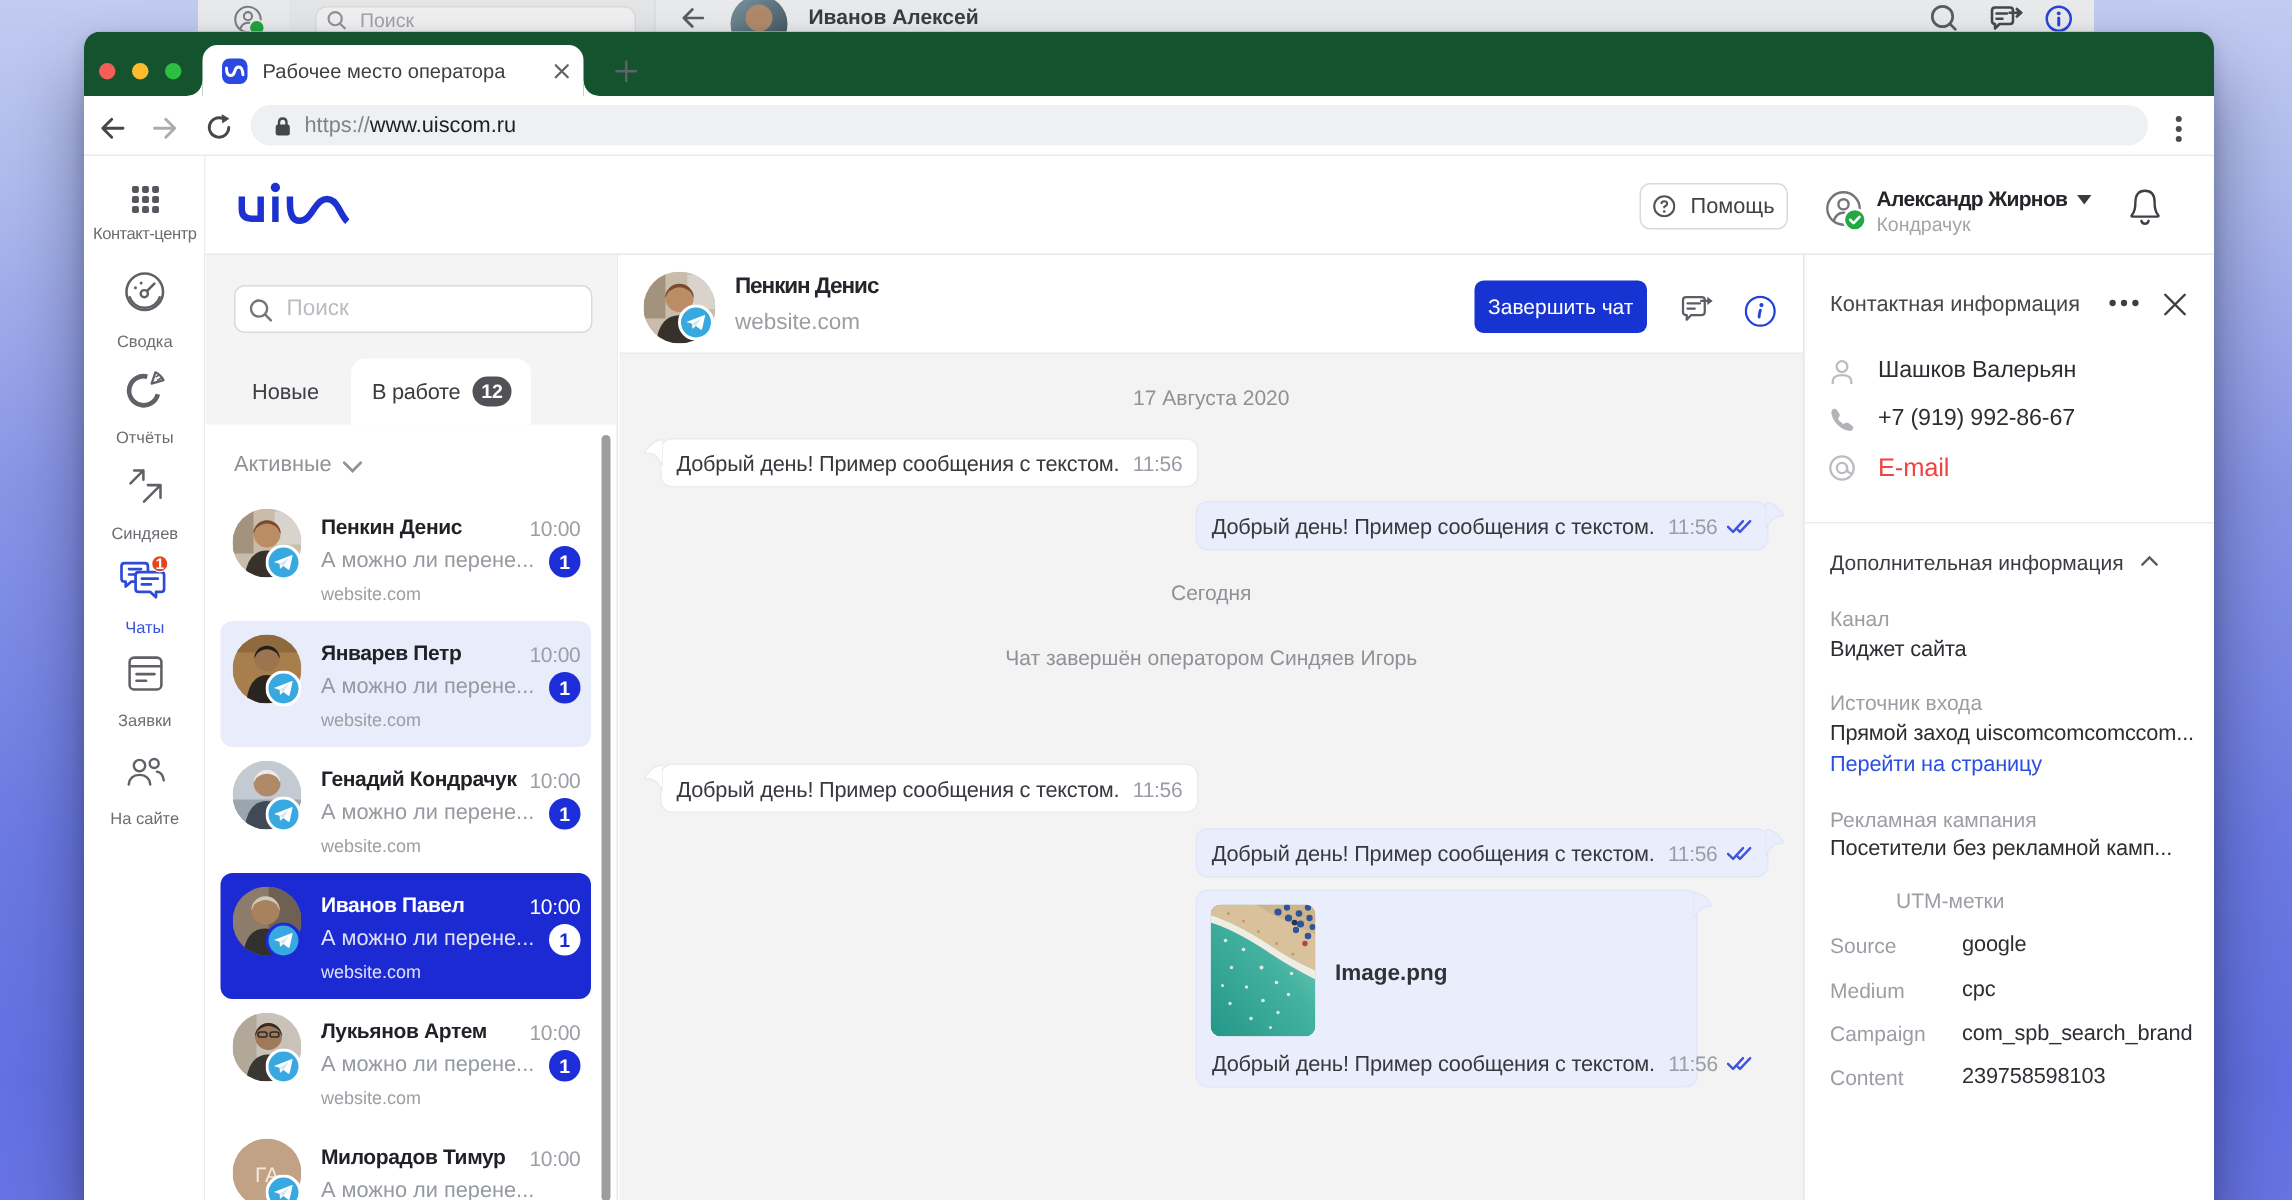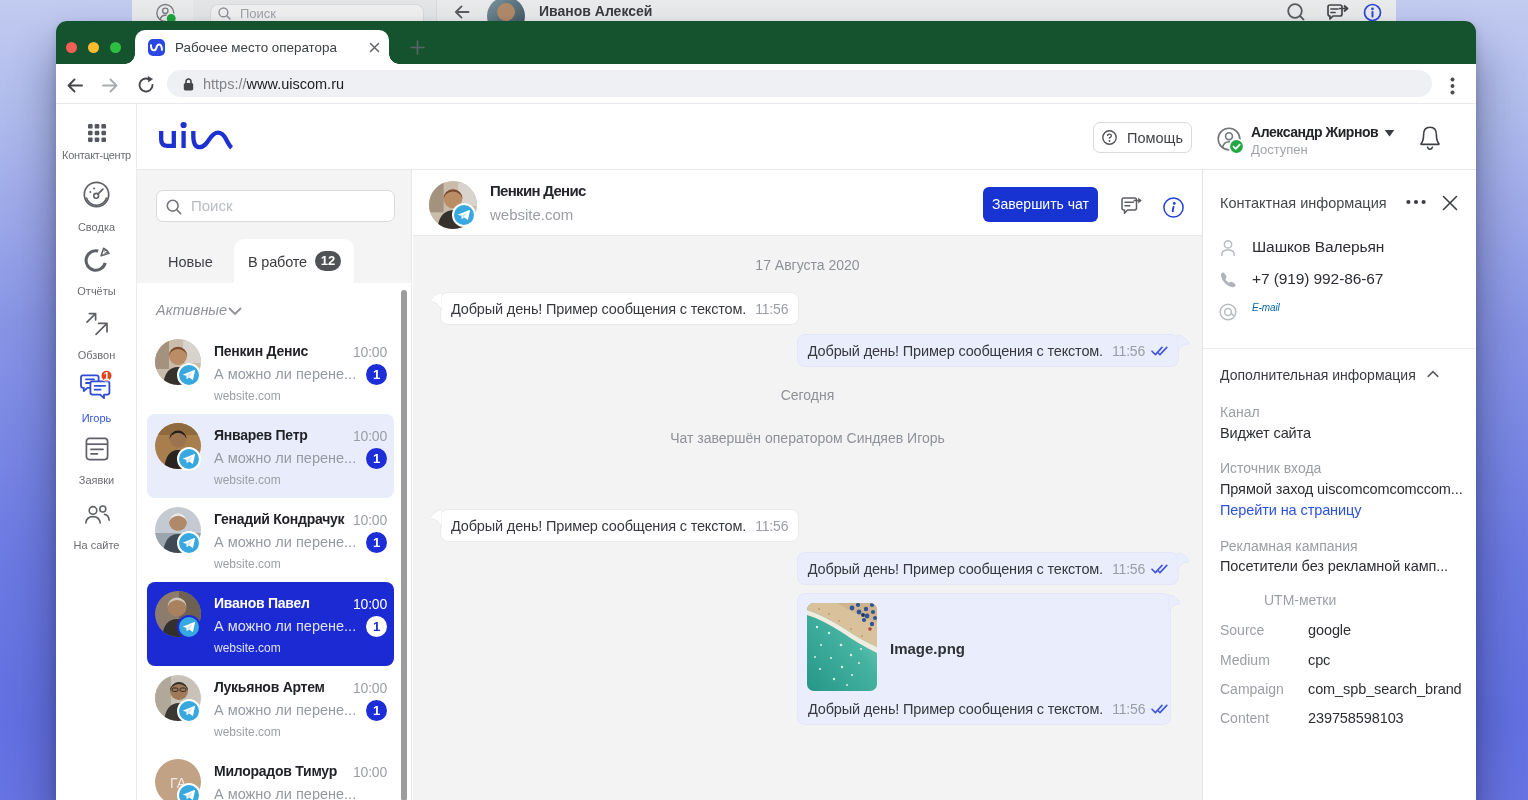--- a/index.html
+++ b/index.html
@@ -42,21 +42,21 @@
 
   #chatlist { position:absolute; left:0; top:0; width:275px; height:100%; background:#fff; border-right:1px solid #e9e9eb; }
   #cl-top { position:absolute; left:0; top:0; width:100%; height:113px; background:#f4f4f5; }
   #searchbox { position:absolute; left:19px; top:20px; width:239px; height:32px; background:#fff; border:1px solid #d8dadd; border-radius:7px; }
   #searchbox span { position:absolute; left:34px; top:6px; font-size:15px; color:#b9bcc0; }
   #tabnew { position:absolute; left:31px; top:84px; font-size:14.5px; color:#3e4045; }
   #tabwork { position:absolute; left:97px; top:69px; width:120px; height:44px; background:#fff; border-radius:10px 10px 0 0; }
   #tabwork span.t { position:absolute; left:14px; top:15px; font-size:14.5px; letter-spacing:-0.2px; color:#3b3c40; }
   #tabwork .badge12 { position:absolute; right:13px; top:12px; width:26px; height:20px; background:#515256; color:#fff;
                       border-radius:10px; font-size:13px; font-weight:bold; text-align:center; line-height:20px; }
-  #aktiv { position:absolute; left:19px; top:132px; font-size:14.5px; color:#8f9298;font-style:italic; }
+  #aktiv { position:absolute; left:19px; top:132px; font-size:14.5px; color:#8f9298; }
   .row { position:absolute; left:10px; width:247px; height:84px; border-radius:8px; }
   .row .ava { position:absolute; left:8px; top:9px; width:46px; height:46px; border-radius:50%; overflow:hidden; }
   .row .nm { position:absolute; left:67px; top:13px; font-size:14px; letter-spacing:-0.25px; font-weight:bold; color:#1f2126; }
   .row .tm { position:absolute; right:7px; top:14px; font-size:14px; letter-spacing:-0.2px; color:#9b9ea4; }
   .row .pv { position:absolute; left:67px; top:36px; font-size:14.5px; color:#9599a0; }
   .row .ws { position:absolute; left:67px; top:59px; font-size:12px; color:#9b9ea3; }
   .row .un { position:absolute; right:7px; top:34px; width:21px; height:21px; border-radius:50%; background:#1d2ed9;
              color:#fff; font-size:13px; font-weight:bold; text-align:center; line-height:21px; }
   #clscroll { position:absolute; left:264px; top:120px; width:6px; height:511px; background:#9d9d9d; border-radius:3px; }
 
@@ -196,37 +196,37 @@
         </svg>
       <span class="lbl" style="margin-top:7px;">Отчёты</span>
     </div>
     <div class="sbitem" style="top:206px;">
       <svg width="28" height="28" viewBox="0 0 28 28">
         <g fill="none" stroke="#5f6166" stroke-width="1.7" stroke-linecap="round" stroke-linejoin="round">
           <path d="M4,12.2 L12.6,3.6 M6.4,3.6 L12.6,3.6 L12.6,9.8"></path>
           <path d="M13,24.4 L24,13.4 M15.6,13.4 L24,13.4 L24,21.8"></path>
         </g>
       </svg>
-      <span class="lbl" style="margin-top:7px;">Обзвон</span>
+      <span class="lbl" style="margin-top:7px;">Синдяев</span>
     </div>
     <div class="sbitem" style="top:266px;">
       <svg width="37" height="31" viewBox="0 0 37 31">
         <g fill="none" stroke="#2e4bd7" stroke-width="1.8" stroke-linejoin="round">
           <path d="M3,7.4 Q3,5.4 5,5.4 L18.6,5.4 Q20.6,5.4 20.6,7.4 L20.6,15.8 Q20.6,17.8 18.6,17.8 L9.4,17.8 L5.8,21 L5.8,17.8 L5,17.8 Q3,17.8 3,15.8 Z" fill="#fff"></path>
           <path d="M8,9.4 L16,9.4 M8,13 L13,13" stroke-linecap="round"></path>
         </g>
         <g fill="none" stroke="#2e4bd7" stroke-width="1.8" stroke-linejoin="round">
           <path d="M12.4,13.4 Q12.4,11.4 14.4,11.4 L29.4,11.4 Q31.4,11.4 31.4,13.4 L31.4,22.6 Q31.4,24.6 29.4,24.6 L26,24.6 L26,28.2 L22.2,24.6 L14.4,24.6 Q12.4,24.6 12.4,22.6 Z" fill="#fff"></path>
           <path d="M16.6,15.8 L27.2,15.8 M16.6,19.6 L22.6,19.6" stroke-linecap="round"></path>
         </g>
         <circle cx="28.5" cy="5.8" r="5.8" fill="#fff"></circle>
         <circle cx="28.5" cy="5.8" r="5" fill="#e0471f"></circle>
         <text x="28.5" y="9.6" font-size="10.2" font-weight="bold" fill="#fff" text-anchor="middle">1</text>
       </svg>
-      <span class="lbl" style="color:#3653d8; margin-top:7px;">Игорь</span>
+      <span class="lbl" style="color:#3653d8; margin-top:7px;">Чаты</span>
     </div>
     <div class="sbitem" style="top:331px;">
       <svg width="28" height="28" viewBox="0 0 28 28">
         <g fill="none" stroke="#5f6166" stroke-width="1.7" stroke-linejoin="round">
           <rect x="3.4" y="3.4" width="21.2" height="21.2" rx="3"></rect>
           <path d="M3.4,9.2 L24.6,9.2"></path>
           <path d="M8,14.4 L20,14.4 M8,18.8 L14.4,18.8" stroke-linecap="round"></path>
         </g>
       </svg>
       <span class="lbl" style="margin-top:7px;">Заявки</span>
@@ -264,21 +264,21 @@
       <circle cx="12" cy="12" r="10.8" fill="none" stroke="#737579" stroke-width="1.6"></circle>
       <circle cx="12" cy="9.2" r="3.4" fill="none" stroke="#737579" stroke-width="1.6"></circle>
       <path d="M5.4,20.6 Q7,14.8 12,14.8 Q17,14.8 18.6,20.6" fill="none" stroke="#737579" stroke-width="1.6"></path>
       <circle cx="19.5" cy="19.5" r="7.2" fill="#23a843" stroke="#fff" stroke-width="1.6"></circle>
       <path d="M16.4,19.5 L18.7,21.8 L22.7,17.6" fill="none" stroke="#fff" stroke-width="1.7" stroke-linecap="round" stroke-linejoin="round"></path>
     </svg>
     <div class="abs" style="left:1114px; top:20px; font-size:14px; letter-spacing:-0.45px; font-weight:bold; color:#232529;">Александр Жирнов</div>
     <svg class="abs" style="left:1247px; top:25px;" width="11" height="8" viewBox="0 0 11 8">
         <path d="M0.7,1 L10.3,1 L5.5,7.4 Z" fill="#3a3c40"></path>
       </svg>
-    <div class="abs" style="left:1114px; top:38px; font-size:13px; color:#a1a4a9;">Доступен</div>
+    <div class="abs" style="left:1114px; top:38px; font-size:13px; color:#a1a4a9;">Кондрачук</div>
     <svg class="abs" style="left:1281px; top:21px;" width="24" height="26" viewBox="0 0 24 26">
       <path d="M12,2.2 Q18.4,2.2 18.4,9.8 Q18.4,15.6 20.6,18.2 Q21.6,19.4 20.4,19.4 L3.6,19.4 Q2.4,19.4 3.4,18.2 Q5.6,15.6 5.6,9.8 Q5.6,2.2 12,2.2 Z" fill="none" stroke="#3f4146" stroke-width="1.6" stroke-linejoin="round"></path>
       <path d="M9.6,22.2 Q10.2,24.2 12,24.2 Q13.8,24.2 14.4,22.2" fill="none" stroke="#3f4146" stroke-width="1.6" stroke-linecap="round"></path>
     </svg>
   </div>
   <div id="appbody">
     <div id="chatlist">
       <div id="cl-top">
         <div id="searchbox">
           <svg class="abs" style="left:9px; top:8px;" width="16" height="16" viewBox="0 0 16 16">
@@ -476,21 +476,21 @@
       </div>
       <div class="bub out" style="right:23px; top:382px;">
         <svg class="tail" style="right:-11px; transform:scaleX(-1);" width="13" height="22" viewBox="0 0 13 22">
             <path d="M13,1 C8.5,1.1 5,3.2 1.5,8.4 C0.7,9.6 1.1,10.6 2.5,10.3 C6.5,9.4 10,13 13,18.6 Z" fill="#eaedfb" stroke="#e2e6f7" stroke-width="1"></path>
           </svg>
         <span class="in">Добрый день! Пример сообщения с текстом.<span class="t">11:56</span><svg width="17" height="10" viewBox="0 0 17 10" style="margin-left:6px;">
               <path d="M1,5.2 L4.4,8.6 L11,1.4 M7.6,7.2 L9,8.6 L15.8,1.4" fill="none" stroke="#3d56dd" stroke-width="1.6" stroke-linecap="round" stroke-linejoin="round"></path>
             </svg></span>
       </div>
 
-      <div class="abs" style="left:384px; top:423px; width:374px; height:132px; background:#eaedfb; border:1px solid #e2e6f7; border-radius:8px;">
+      <div class="abs" style="left:384px; top:423px; width:335px; height:132px; background:#eaedfb; border:1px solid #e2e6f7; border-radius:8px;">
         <svg class="tail" style="position:absolute; right:-11px; top:0; transform:scaleX(-1);" width="13" height="22" viewBox="0 0 13 22">
             <path d="M13,1 C8.5,1.1 5,3.2 1.5,8.4 C0.7,9.6 1.1,10.6 2.5,10.3 C6.5,9.4 10,13 13,18.6 Z" fill="#eaedfb" stroke="#e2e6f7" stroke-width="1"></path>
           </svg>
         <div class="abs" style="left:9px; top:9px; width:70px; height:88px; border-radius:7px; overflow:hidden;">
           <svg width="70" height="88" viewBox="0 0 70 88">
             <defs>
               <linearGradient id="sea" x1="1" y1="0.1" x2="0.1" y2="1">
                 <stop offset="0" stop-color="#7fd0c0"></stop>
                   <stop offset="0.4" stop-color="#46b3a1"></stop>
                   <stop offset="1" stop-color="#27998a"></stop>
@@ -565,21 +565,21 @@
       <svg class="abs" style="left:16px; top:101px;" width="18" height="18" viewBox="0 0 18 18">
         <path d="M3.2,1.6 Q1.6,2.6 2,4.8 Q2.8,9 6,12.2 Q9.2,15.4 13.4,16.2 Q15.6,16.6 16.4,14.8 Q17,13.6 15.6,12.6 L13.2,11 Q12,10.2 11,11.2 Q10.2,12 9.4,11.4 Q7,9.6 6.6,8.6 Q6.2,7.8 7,7 Q8,6 7.2,4.8 L5.6,2.4 Q4.6,1 3.2,1.6 Z" fill="#b0b3b8"></path>
       </svg>
       <div class="rp-val" style="top:100px; left:49px; font-size:15.5px;">+7 (919) 992-86-67</div>
 
       <svg class="abs" style="left:16px; top:133px;" width="18" height="18" viewBox="0 0 18 18">
         <circle cx="9" cy="9" r="7.8" fill="none" stroke="#b9bcc1" stroke-width="1.5"></circle>
         <circle cx="9" cy="9" r="3.4" fill="none" stroke="#b9bcc1" stroke-width="1.5"></circle>
         <path d="M12.4,9 Q12.4,12.6 15.2,12.2" fill="none" stroke="#b9bcc1" stroke-width="1.5"></path>
       </svg>
-      <div class="rp-val" style="top:132px; left:49px; font-size:10px; color:#0369a1;font-style:italic;">E-mail</div>
+      <div class="rp-val" style="top:132px; left:49px; font-size:17px; color:#ef4444;">E-mail</div>
 
       <div class="abs" style="left:0; top:178px; width:273px; height:1px; background:#ececee;"></div>
 
       <div class="abs" style="left:17px; top:197px; font-size:14px; color:#3a3c41;">Дополнительная информация</div>
       <svg class="abs" style="left:224px; top:200px;" width="12" height="8" viewBox="0 0 12 8">
           <path d="M1.2,6.4 L6,1.6 L10.8,6.4" fill="none" stroke="#5b5d62" stroke-width="1.6" stroke-linecap="round"></path>
         </svg>
 
       <div class="rp-lbl" style="top:234px;">Канал</div>
       <div class="rp-val" style="top:255px;">Виджет сайта</div>

